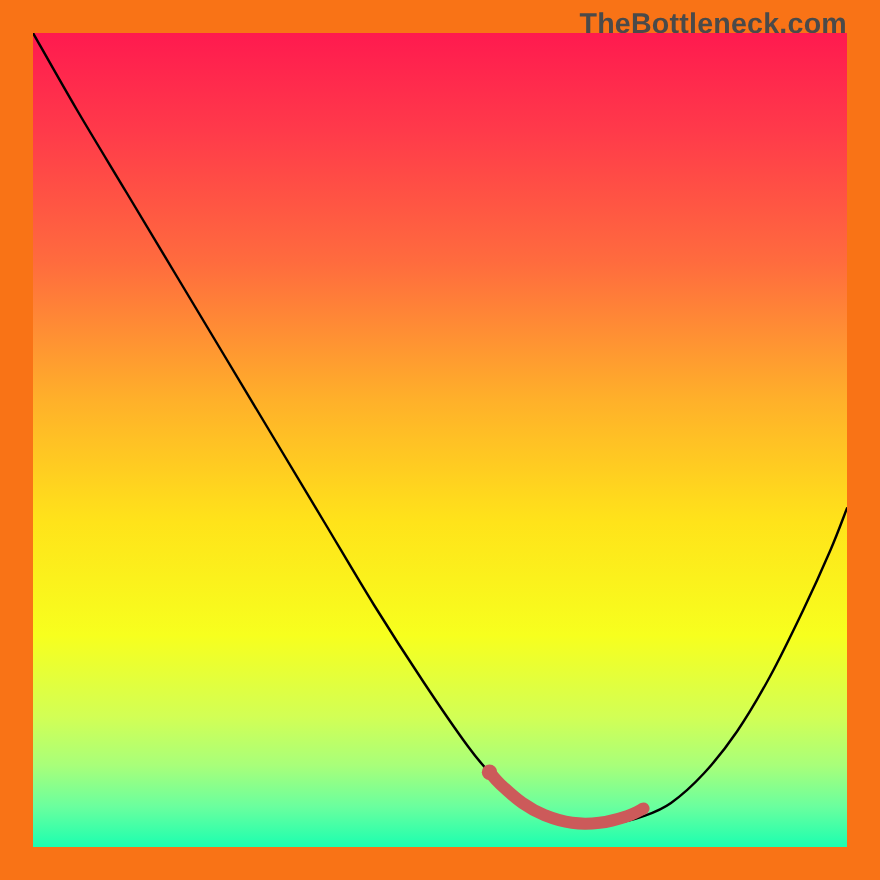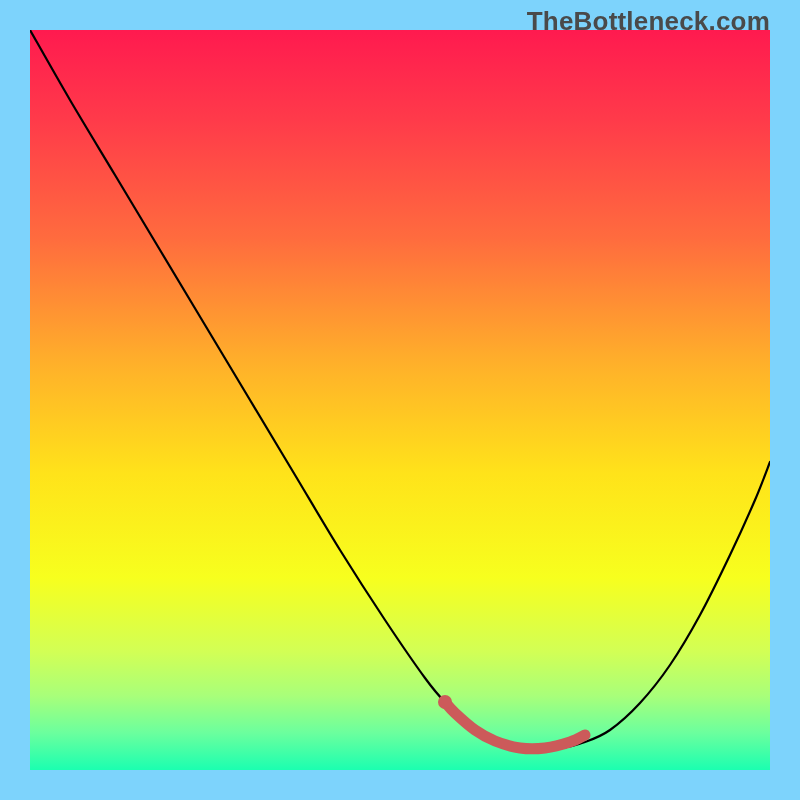--- a/index.html
+++ b/index.html
@@ -8,21 +8,21 @@
     width: 800px;
     height: 800px;
     background: #000;
     font-family: Arial, Helvetica, sans-serif;
     overflow: hidden;
   }
   .stage {
     position: relative;
     width: 800px;
     height: 800px;
-    background: #7dd3fc;
+    background: #f97316;
   }
   .plot {
     position: absolute;
     left: 30px;
     top: 30px;
     width: 740px;
     height: 740px;
     overflow: hidden;
   }
   .watermark {

